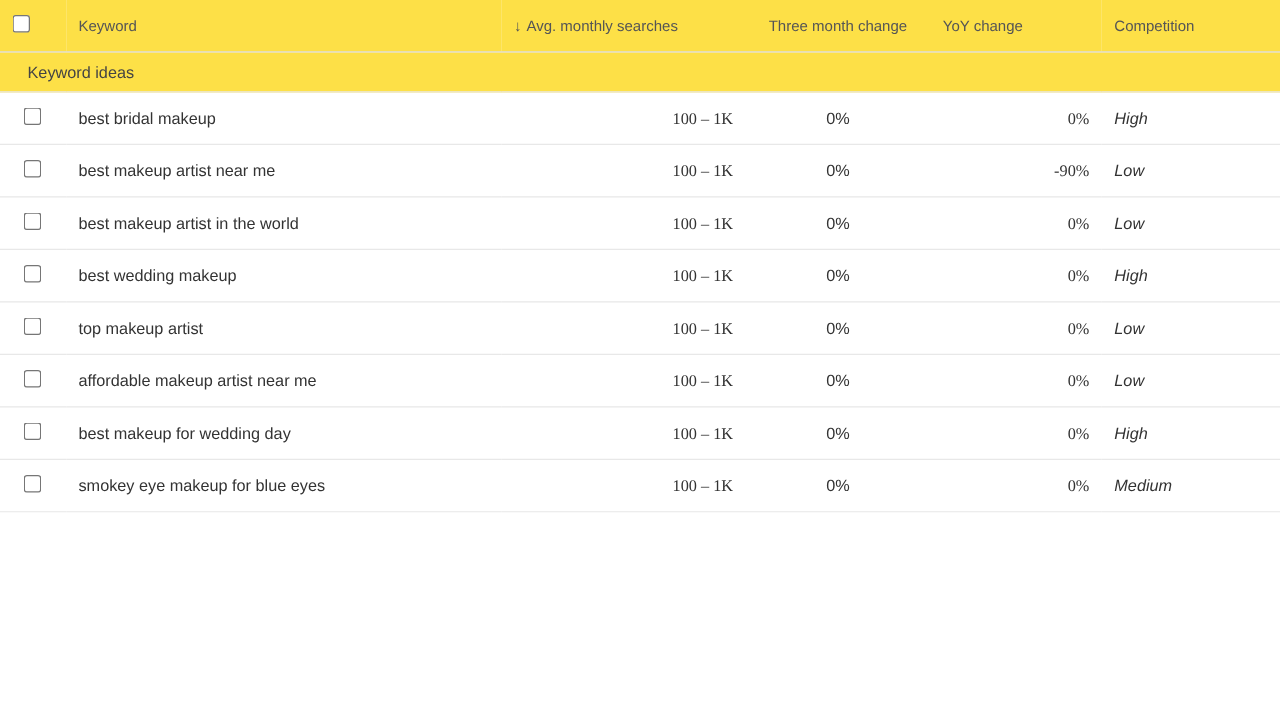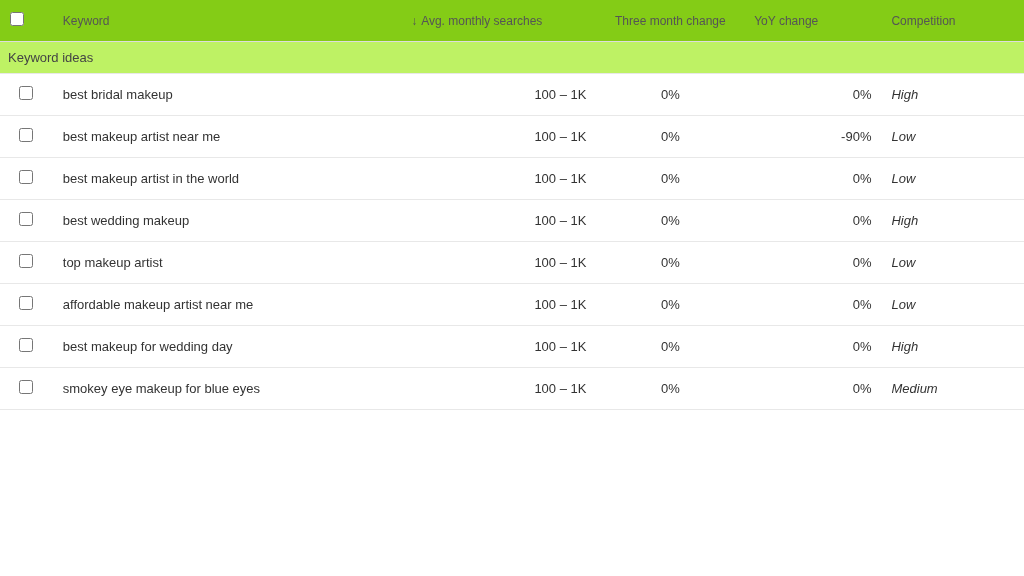--- a/index.html
+++ b/index.html
@@ -30,21 +30,21 @@
       border-bottom: 1px solid #ddd;
     }
 
     thead th {
       padding: 12px 10px;
       text-align: left;
       font-weight: normal;
       color: #555;
       font-size: 12px;
       vertical-align: middle;
-      background: #84cc16;
+      background: #fde047;
     }
 
     thead th.right-align {
       text-align: left;
     }
 
     thead th.center-align {
       text-align: center;
     }
 
@@ -77,22 +77,22 @@
       text-align: left;
     }
 
     .sort-indicator {
       display: inline-block;
       margin-right: 4px;
       color: #555;
     }
 
     .keyword-ideas-row td {
-      padding: 8px 8px;
-      background: #bef264;
+      padding: 8px 22px;
+      background: #fde047;
       font-size: 13px;
       color: #444;
     }
 
     tbody tr {
       border-bottom: 1px solid #e8e8e8;
     }
 
     tbody tr.data-row td {
       padding: 12px 10px;
@@ -110,20 +110,21 @@
       accent-color: #4285f4;
     }
 
     .keyword-text {
       color: #333;
     }
 
     .value-right {
       text-align: right;
       color: #333;
+      font-family: Liberation Serif, serif;
     }
 
     .value-center {
       text-align: center;
       color: #333;
     }
 
     .value-competition {
       text-align: left;
       color: #333;

